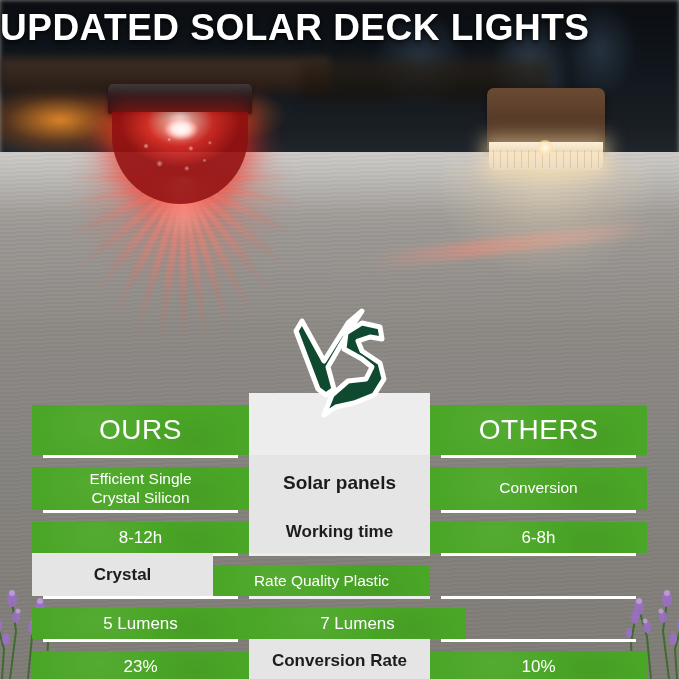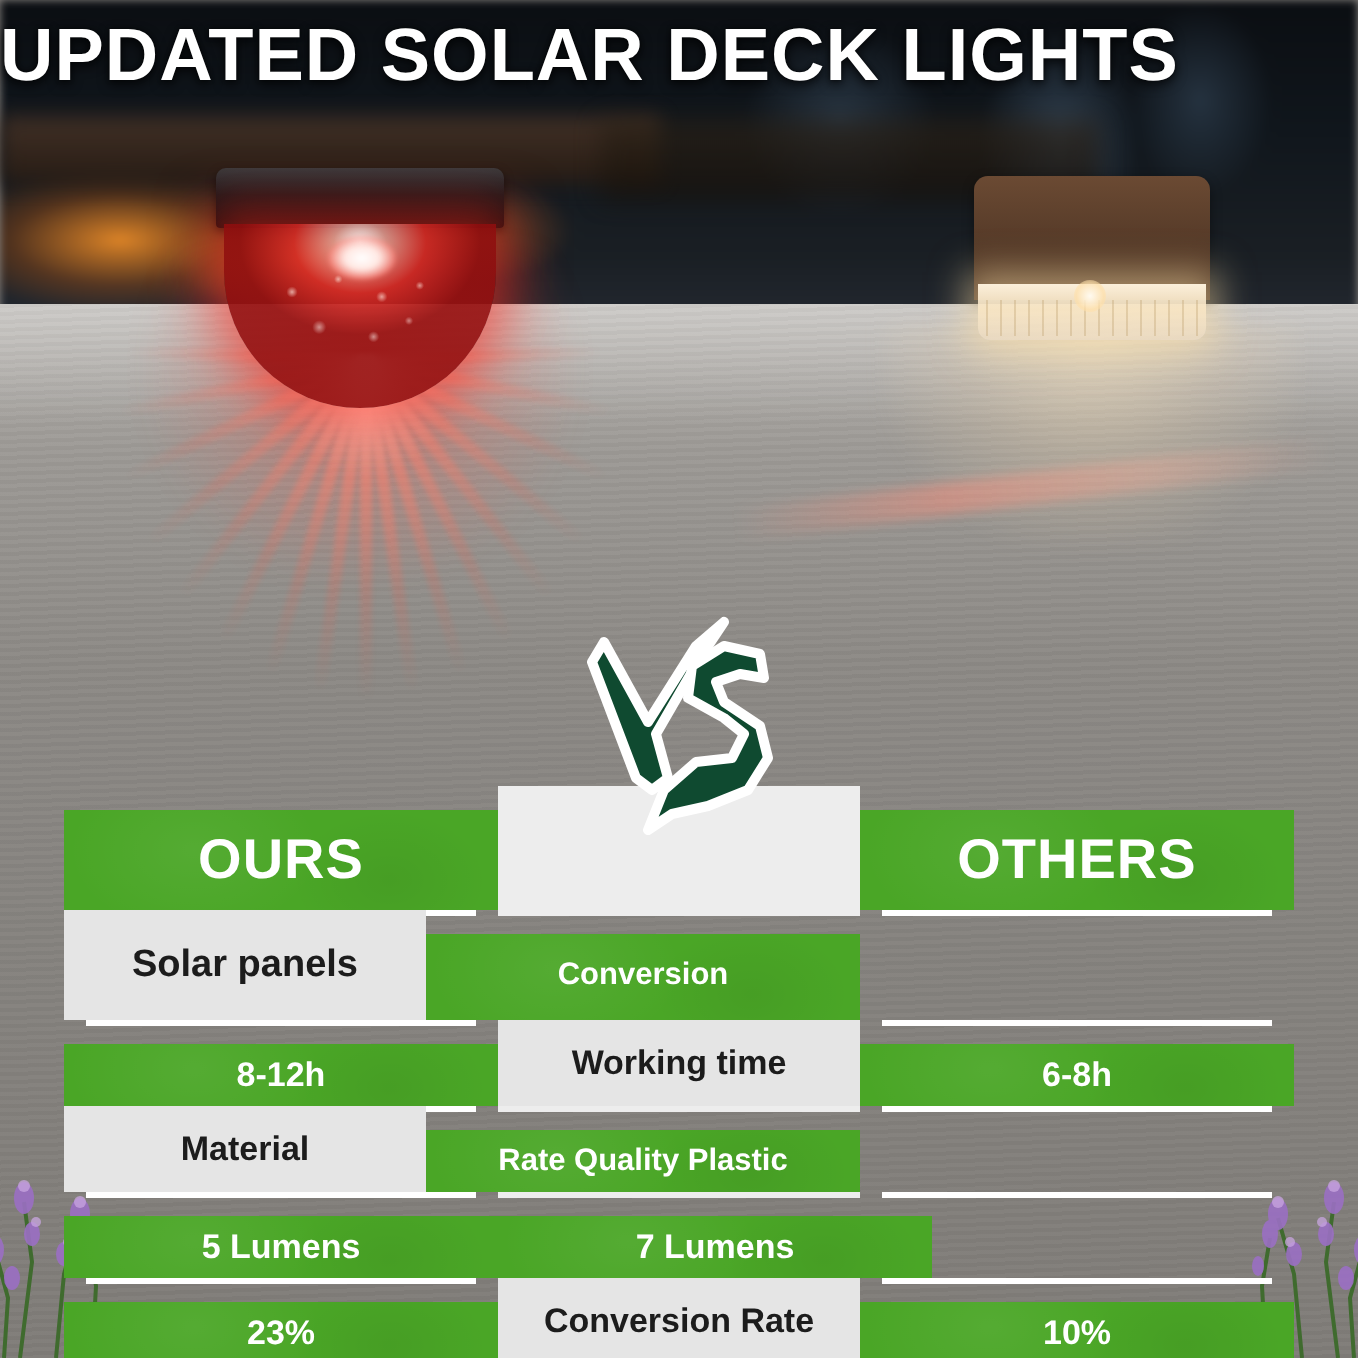--- a/index.html
+++ b/index.html
@@ -163,21 +163,21 @@
   .cmp-row .cell {
     display:flex; align-items:center; justify-content:center;
     text-align:center; position:relative;
   }
   .cell.side {
     width:217px;
     background:#4aa626;
     background-image:
       radial-gradient(ellipse 90px 60px at 30% 40%, rgba(255,255,255,.06), rgba(0,0,0,0) 70%),
       radial-gradient(ellipse 70px 50px at 75% 70%, rgba(0,0,0,.05), rgba(0,0,0,0) 70%);
-    color:#ffffff; font-weight:bold;margin-top:12px;
+    color:#ffffff; font-weight:normal;margin-top:12px;
   }
   .cell.mid {
     width:181px;
     background:#e5e5e5;
     color:#1c1c1c; font-weight:bold;
   }
 
   .row-head { height:62px; }
   .row-head .cell.side { font-size:28px; letter-spacing:.5px; }
   .row-head .cell.mid  { background:#ededed; }
@@ -325,20 +325,26 @@
       <div class="cell mid"></div>
       <div class="cell side">OTHERS</div>
     </div>
 
     <div class="cmp-row row-tall">
       <div class="divider">
           <i class="d-l"></i>
           <i class="d-m"></i>
           <i class="d-r"></i>
         </div>
+      <div class="cell side">
+        <span>
+          <span>Efficient Single</span><br>
+          <span>Crystal Silicon</span>
+        </span>
+      </div>
       <div class="cell mid nowrap">Solar panels</div>
       <div class="cell side nowrap">Conversion</div>
     </div>
 
     <div class="cmp-row row-data">
       <div class="divider">
           <i class="d-l"></i>
           <i class="d-m"></i>
           <i class="d-r"></i>
         </div>
@@ -346,21 +352,21 @@
       <div class="cell mid nowrap">Working time</div>
       <div class="cell side nowrap">6-8h</div>
     </div>
 
     <div class="cmp-row row-data">
       <div class="divider">
           <i class="d-l"></i>
           <i class="d-m"></i>
           <i class="d-r"></i>
         </div>
-      <div class="cell mid nowrap">Material</div>
+      <div class="cell mid nowrap">Crystal</div>
       <div class="cell side nowrap small">Rate Quality Plastic</div>
     </div>
 
     <div class="cmp-row row-data">
       <div class="divider">
           <i class="d-l"></i>
           <i class="d-m"></i>
           <i class="d-r"></i>
         </div>
       <div class="cell side nowrap">5 Lumens</div>

